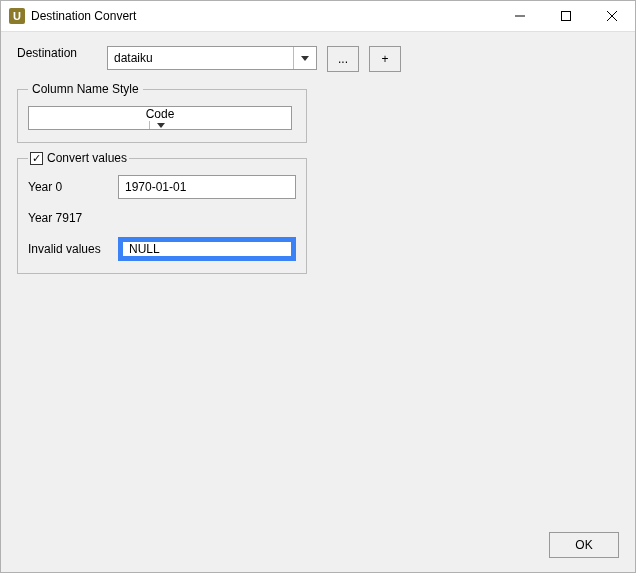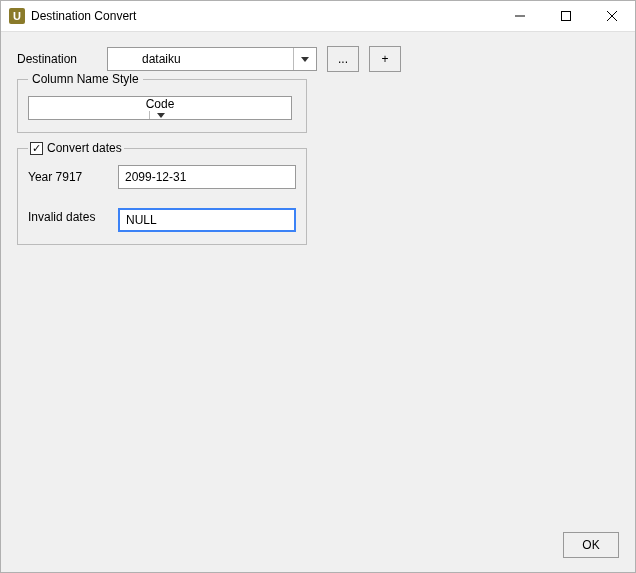--- a/index.html
+++ b/index.html
@@ -58,21 +58,22 @@
     cursor: default;
   }
   .win-btn svg { width: 10px; height: 10px; }
   .content {
     flex: 1;
     padding: 14px 16px 10px 16px;
     position: relative;
   }
   .row {
     display: flex;
-    align-items: center;
+    align-items: flex-start;
+    margin-bottom: 10px;
   }
   .lbl-dest {
     width: 90px;
   }
   .combo {
     display: flex;
     align-items: center;
     background: #fff;
     border: 1px solid #999;
     height: 24px;
@@ -154,31 +155,30 @@
     background: #fff;
     height: 24px;
     width: 178px;
     padding: 0 6px;
     box-sizing: border-box;
     font-family: inherit;
     font-size: 12px;
     outline: none;
   }
   .text-input.focused {
-    border: 2px solid #3b82f6;
-    margin-top: 7px;
+    border: 5px solid #3b82f6;
   }
   .footer {
     display: flex;
     justify-content: flex-end;
     gap: 8px;
     padding: 10px 16px 14px 16px;
   }
   .btn {
-    width: 56px;
+    width: 70px;
     height: 26px;
     border: 1px solid #999;
     background: #f0f0f0;
     display: flex;
     align-items: center;
     justify-content: center;
     box-sizing: border-box;
   }
   .caret-down {
     width: 0; height: 0;
@@ -215,21 +215,21 @@
             <line x1="10" y1="0" x2="0" y2="10" stroke="#000" stroke-width="1"></line>
           </svg>
       </div>
     </div>
   </div>
 
   <div class="content">
 
     <div class="row">
       <div class="lbl-dest">Destination</div>
-      <div class="combo" style="width:210px;padding-left:28px;">
+      <div class="combo" style="width:210px;">
         <div class="combo-text">dataiku</div>
         <div class="combo-btn">
           <div class="caret-down"></div>
         </div>
       </div>
       <div class="sq-btn">
         <span>...</span>
       </div>
       <div class="sq-btn">
         <span>+</span>
@@ -244,31 +244,34 @@
           <div class="caret-down"></div>
         </div>
       </div>
     </fieldset>
 
     <fieldset class="convert">
       <legend>
         <span class="checkbox">
           <span class="tick">✓</span>
         </span>
-        <span>Convert dates</span>
+        <span>Convert values</span>
       </legend>
 
+      <div class="field-row">
+        <div class="field-lbl">Year 0</div>
+        <input class="text-input" type="text" value="1970-01-01" style="">
+      </div>
 
       <div class="field-row">
         <div class="field-lbl">Year 7917</div>
-        <input class="text-input" type="text" value="2099-12-31" style="">
       </div>
 
       <div class="field-row">
-        <div class="field-lbl">Invalid dates</div>
+        <div class="field-lbl">Invalid values</div>
         <input class="text-input focused" type="text" value="NULL" style="">
       </div>
     </fieldset>
 
   </div>
 
   <div class="footer">
     <div class="btn">
       <span>OK</span>
     </div>

